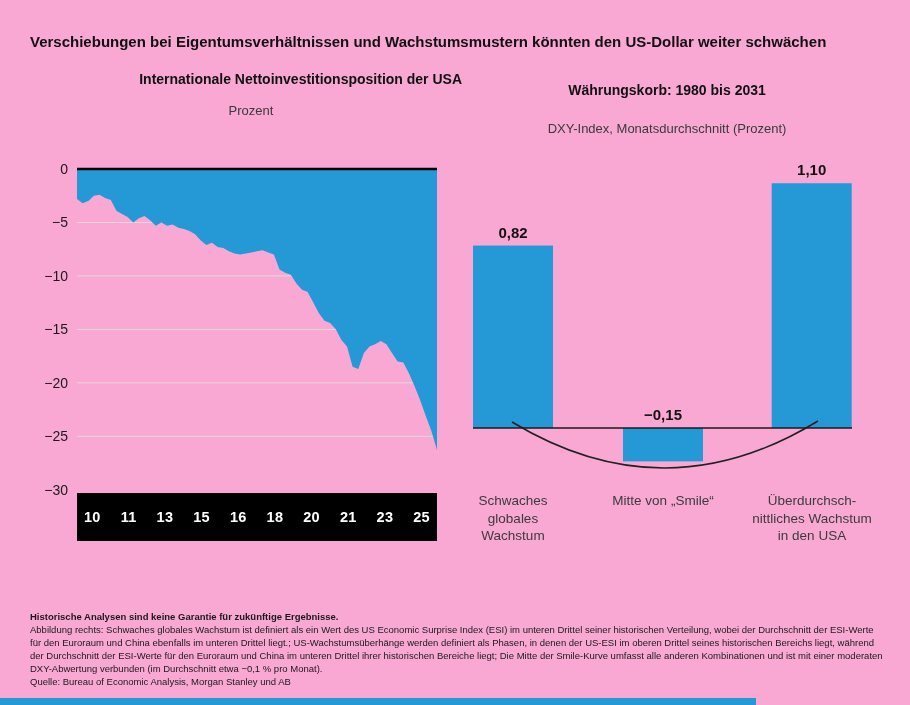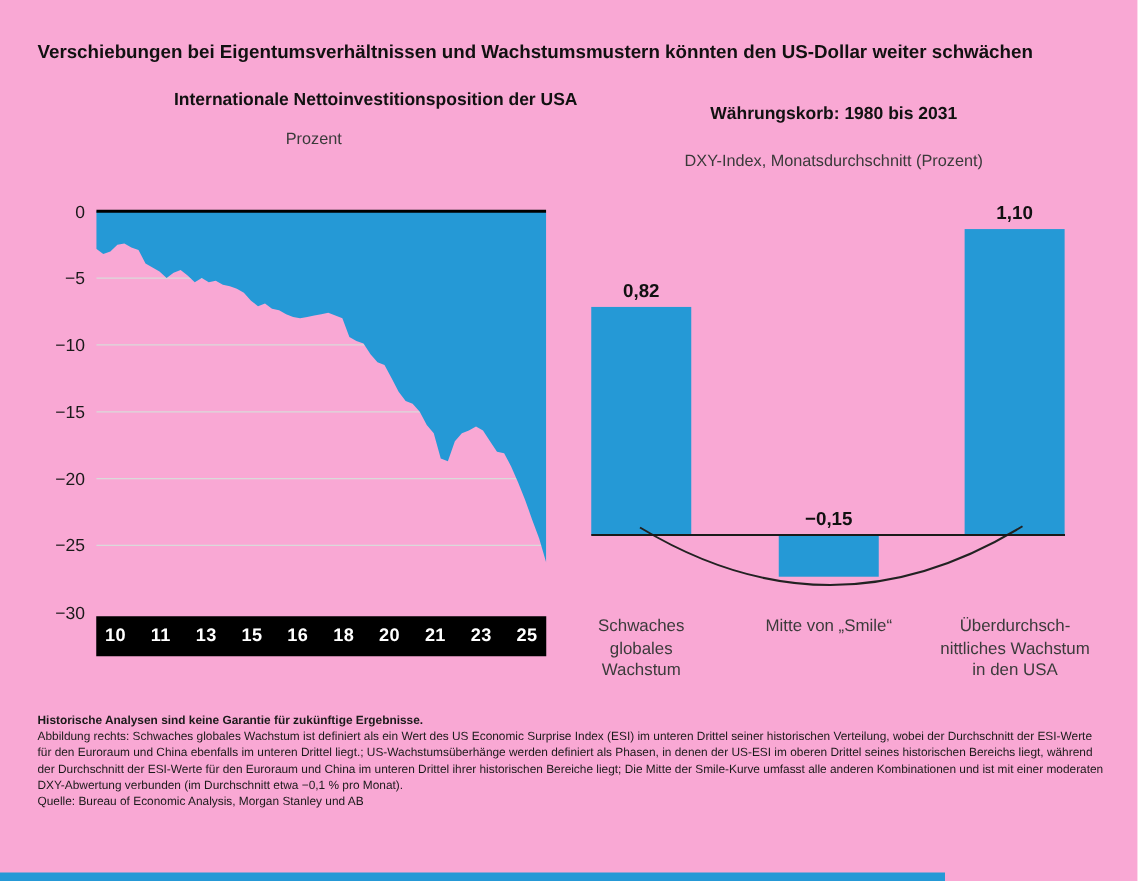--- a/index.html
+++ b/index.html
@@ -8,29 +8,29 @@
   .abs { position:absolute; }
   #stage { position:relative; width:910px; height:705px; background:#f9a8d4; }
 
   .main-title { left:30px; top:33px; width:860px; font-size:15px; font-weight:700; color:#111; }
 
   .chart-title { font-size:14px; font-weight:700; color:#111; text-align:center; line-height:20px; }
   .chart-subtitle { font-size:13px; font-weight:400; color:#3a3a3a; text-align:center; }
 
   .ytick { width:52px; left:16px; text-align:right; font-size:14px; color:#1a1a1a; height:16px; line-height:16px; }
 
-  .xband { left:77px; top:493px; width:360px; height:32px; background:#000;
+  .xband { left:77px; top:493px; width:360px; height:48px; background:#000;
     display:flex; align-items:center; justify-content:space-between; padding:0 7px; }
   .xband span { color:#fff; font-size:14.5px; font-weight:700; letter-spacing:.3px; }
 
   .cat-label { top:492px; width:220px; text-align:center; font-size:13.5px;
     color:#3b3b3b; line-height:17.5px; }
 
   .footnotes { left:30px; top:570px; width:854px; font-size:9.5px; line-height:13px; color:#1a1a1a; }
-  .footnotes .bold { font-weight:700; }
+  .footnotes .bold { font-weight:700;margin-top:40px; }
 
   .accent-strip { left:0; top:698px; width:756px; height:7px; }
 
   svg text.val { font-size:15px; font-weight:700; fill:#111; }
 </style>
 </head>
 <body>
 
 <div id="stage">
 

